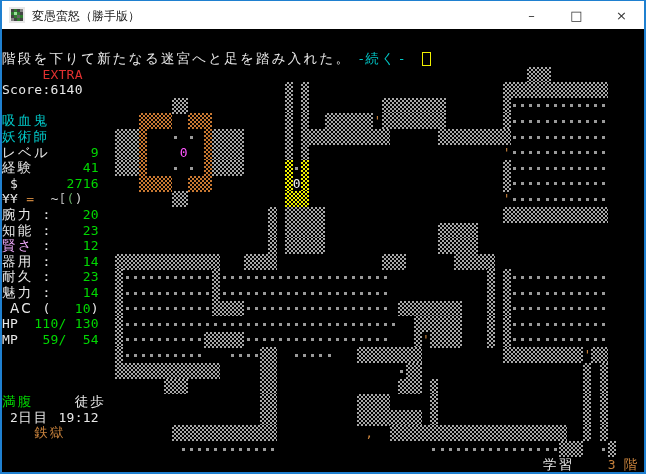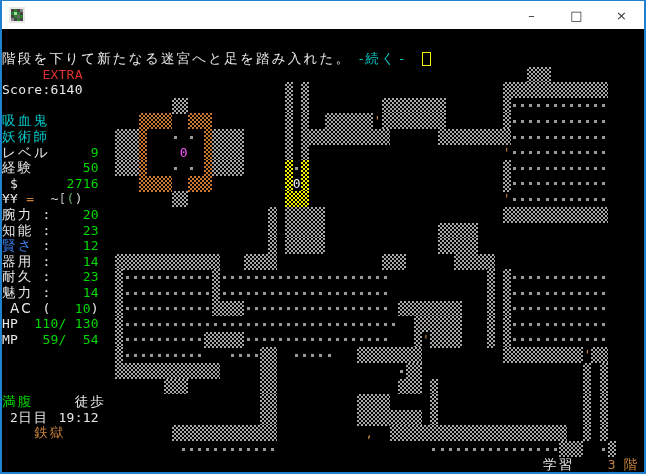--- a/index.html
+++ b/index.html
@@ -33,20 +33,21 @@
 </style>
 </head>
 <body>
 
 <div class="win">
 
   <div class="titlebar">
     <div class="appicon">
         <div class="px"></div>
       </div>
+    <div class="title">変愚蛮怒（勝手版）</div>
     <div class="winbtns">
       <div class="wbtn">–</div>
       <div class="wbtn">□</div>
       <div class="wbtn">×</div>
     </div>
   </div>
 
 
   <div class="term">
     <div id="maplayer">
@@ -528,36 +529,36 @@
         <span class="tl mono" style="left: 355.3px; top: 3px; color: rgb(0, 200, 200);">-</span>
         <span class="tl cjk" style="left: 363.37px; top: 3px; color: rgb(0, 200, 200);">続く</span>
         <span class="tl mono" style="left: 395.67px; top: 3px; color: rgb(0, 200, 200);">-</span>
         <span class="tl mono" style="left: 40.38px; top: 18.6px; color: rgb(224, 48, 48);">EXTRA</span>
         <span class="tl mono" style="left: 0px; top: 34.2px; color: rgb(232, 232, 232);">Score:6140</span>
         <span class="tl cjk" style="left: 0px; top: 65.4px; color: rgb(0, 200, 200);">吸血鬼</span>
         <span class="tl cjk" style="left: 0px; top: 81px; color: rgb(0, 200, 200);">妖術師</span>
         <span class="tl cjk" style="left: 0px; top: 96.6px; color: rgb(232, 232, 232);">レベル</span>
         <span class="tl mono" style="left: 88.82px; top: 96.6px; color: rgb(0, 216, 0);">9</span>
         <span class="tl cjk" style="left: 0px; top: 112.2px; color: rgb(232, 232, 232);">経験</span>
-        <span class="tl mono" style="left: 80.75px; top: 112.2px; color: rgb(0, 216, 0);">50</span>
+        <span class="tl mono" style="left: 80.75px; top: 112.2px; color: rgb(0, 216, 0);">41</span>
         <span class="tl mono" style="left: 8.07px; top: 127.8px; color: rgb(232, 232, 232);">$</span>
         <span class="tl mono" style="left: 64.6px; top: 127.8px; color: rgb(0, 216, 0);">2716</span>
         <span class="tl mono" style="left: 0px; top: 143.4px; color: rgb(232, 232, 232);">¥¥</span>
         <span class="tl mono" style="left: 24.22px; top: 143.4px; color: rgb(200, 130, 60);">=</span>
         <span class="tl mono" style="left: 48.45px; top: 143.4px; color: rgb(208, 208, 208);">~</span>
         <span class="tl mono" style="left: 56.52px; top: 143.4px; color: rgb(176, 176, 176);">[</span>
         <span class="tl mono" style="left: 64.6px; top: 143.4px; color: rgb(102, 170, 102);">(</span>
         <span class="tl mono" style="left: 72.67px; top: 143.4px; color: rgb(208, 208, 208);">)</span>
         <span class="tl cjk" style="left: 0px; top: 159px; color: rgb(232, 232, 232);">腕力</span>
         <span class="tl mono" style="left: 40.38px; top: 159px; color: rgb(232, 232, 232);">:</span>
         <span class="tl mono" style="left: 80.75px; top: 159px; color: rgb(0, 216, 0);">20</span>
         <span class="tl cjk" style="left: 0px; top: 174.6px; color: rgb(232, 232, 232);">知能</span>
         <span class="tl mono" style="left: 40.38px; top: 174.6px; color: rgb(232, 232, 232);">:</span>
         <span class="tl mono" style="left: 80.75px; top: 174.6px; color: rgb(0, 216, 0);">23</span>
-        <span class="tl cjk" style="left: 0px; top: 190.2px; color: #3b82f6;">賢さ</span>
+        <span class="tl cjk" style="left: 0px; top: 190.2px; color: #f0abfc;">賢さ</span>
         <span class="tl mono" style="left: 40.38px; top: 190.2px; color: rgb(232, 232, 232);">:</span>
         <span class="tl mono" style="left: 80.75px; top: 190.2px; color: rgb(0, 216, 0);">12</span>
         <span class="tl cjk" style="left: 0px; top: 205.8px; color: rgb(232, 232, 232);">器用</span>
         <span class="tl mono" style="left: 40.38px; top: 205.8px; color: rgb(232, 232, 232);">:</span>
         <span class="tl mono" style="left: 80.75px; top: 205.8px; color: rgb(0, 216, 0);">14</span>
         <span class="tl cjk" style="left: 0px; top: 221.4px; color: rgb(232, 232, 232);">耐久</span>
         <span class="tl mono" style="left: 40.38px; top: 221.4px; color: rgb(232, 232, 232);">:</span>
         <span class="tl mono" style="left: 80.75px; top: 221.4px; color: rgb(0, 216, 0);">23</span>
         <span class="tl cjk" style="left: 0px; top: 237px; color: rgb(232, 232, 232);">魅力</span>
         <span class="tl mono" style="left: 40.38px; top: 237px; color: rgb(232, 232, 232);">:</span>

